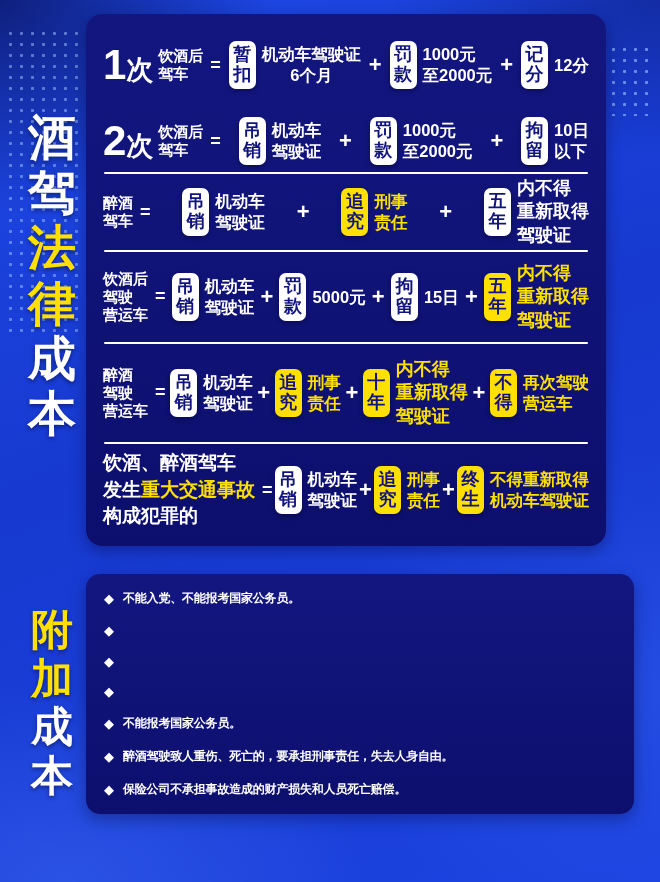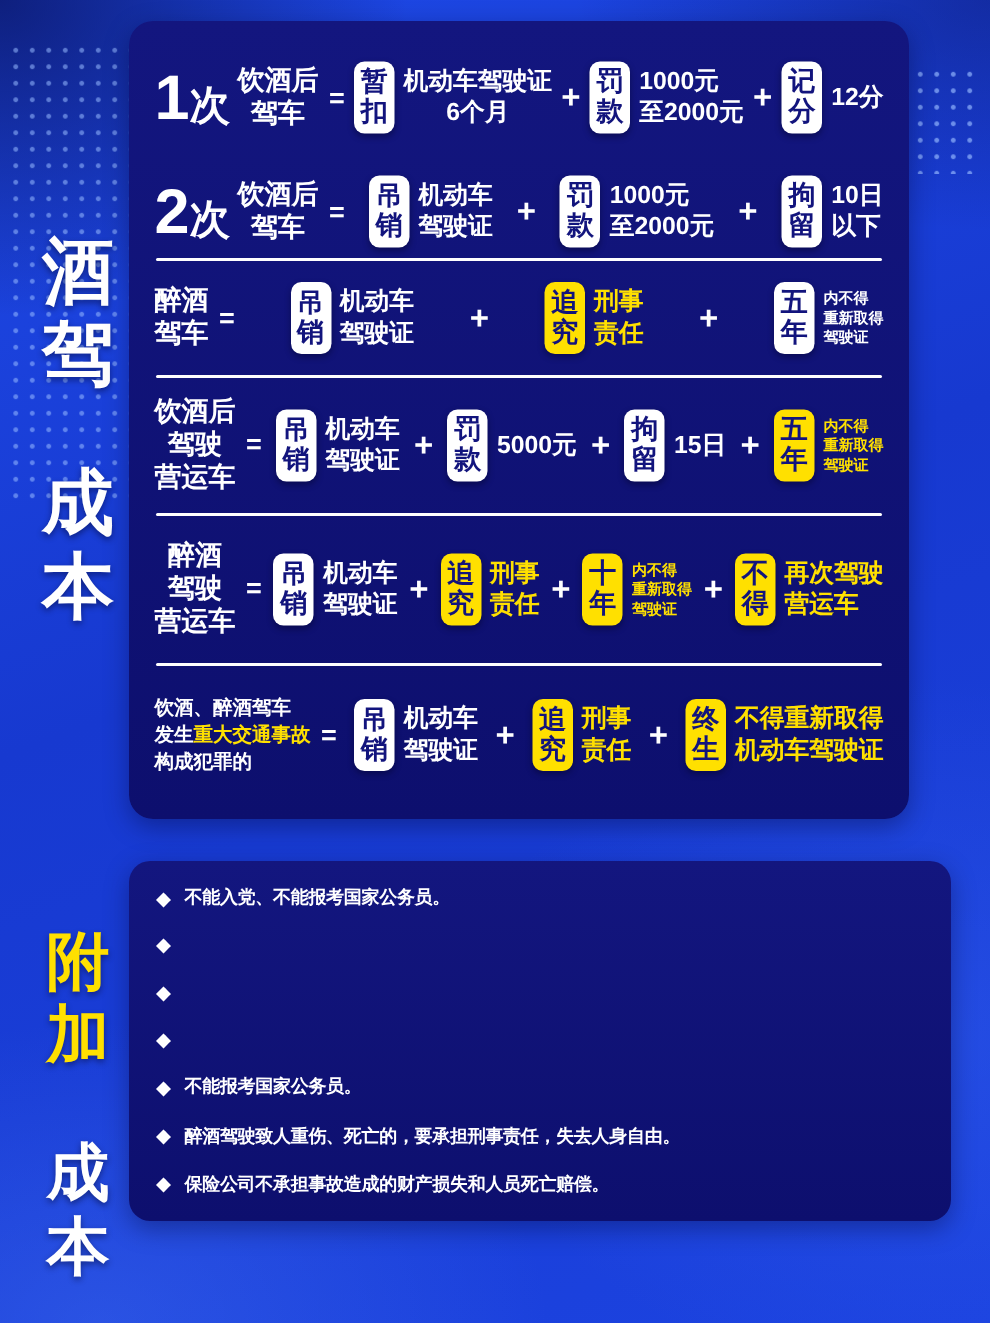--- a/index.html
+++ b/index.html
@@ -24,23 +24,23 @@
     pointer-events:none;
   }
   .dots-tl { left:5px; top:28px; width:86px; height:310px; opacity:.75; }
   .dots-r  { right:8px; top:44px; width:44px; height:72px; opacity:.9; }
 
   
   .vtitle {
     position:absolute; display:flex; flex-direction:column; align-items:center;
     font-weight:900; text-shadow:0 2px 4px rgba(0,0,30,.45);
   }
-  .vtitle span { display:block; width:1em; word-break:break-all; text-align:center;margin-top:44px; }
+  .vtitle span { display:block; width:1em; word-break:break-all; text-align:center; }
   .title-main { left:14px; top:110px; width:76px; font-size:48px; line-height:1.15; }
-  .title-sub  { left:16px; top:573px; width:72px; font-size:42px; line-height:1.16; }
+  .title-sub  { left:16px; top:606px; width:72px; font-size:42px; line-height:1.16; }
   .c-w { color:#ffffff; }
   .c-y { color:#ffe000;text-align:right; }
 
   
   .panel {
     position:absolute; background:linear-gradient(180deg,#13167f 0%, #0d0f6e 100%);
     box-shadow:0 5px 16px rgba(0,0,40,.35);
   }
   .main-panel {
     left:86px; top:14px; width:520px; height:532px; border-radius:16px;
@@ -59,58 +59,59 @@
   .r4 { height:90px; } .r5 { height:98px; } .r6 { flex:1; }
 
   .head { display:flex; align-items:center; gap:5px; }
   .grp  { display:flex; align-items:center; gap:6px; }
 
   .prefix { display:flex; align-items:baseline; color:#fff; font-weight:900; line-height:1; }
   .pnum  { font-size:42px; }
   .punit { font-size:27px; }
 
   .lbl {
-    color:#fff; font-weight:900; font-size:18px; line-height:1.22;
-    white-space:pre-line; text-align:center;
-  }
-  .lbl6 { font-size:13px; line-height:1.4; text-align:left; white-space:pre-line; font-weight:900; }
+    color:#fff; font-weight:900; font-size:15px; line-height:1.22;
+    white-space:pre-line; text-align:left;
+  }
+  .lbl6 { font-size:19px; line-height:1.4; text-align:left; white-space:pre-line; font-weight:900; }
 
   .eq   { color:#fff; font-weight:900; font-size:18px; margin-left:2px; }
   .plus { color:#fff; font-weight:900; font-size:22px; line-height:1; }
 
   .badge {
     flex:none; background:#ffffff; color:#12147d; font-weight:900; font-size:18px;
     line-height:1.1; border-radius:7px; padding:4px 4px; min-width:27px;
     text-align:center; white-space:pre-line;
     box-shadow:0 2px 4px rgba(0,0,30,.4);
   }
   .badge.y { background:#ffe000; }
 
   .txt {
     color:#fff; font-weight:900; font-size:16.5px; line-height:1.25; white-space:pre-line;
   }
   .txt.ctr { text-align:center; }
-  .txt.sm  { font-size:10px; line-height:1.3; }
+  .txt.sm  { font-size:18px; line-height:1.3; }
   .txt.y   { color:#ffe000; }
 
   
   .li { display:flex; align-items:center; gap:9px; white-space:nowrap; }
   .bullet { color:#ffffff; font-size:13px; flex:none; }
   .li-text { color:#ffffff; font-weight:900; font-size:12px; letter-spacing:-0.2px; }
 </style>
 </head>
 <body>
 
 <div class="stage">
 
   <div class="dots dots-tl"></div>
   <div class="dots dots-r"></div>
 
   <div class="vtitle title-main">
     <span class="c-w">酒驾</span>
+    <span class="c-y">法律</span>
     <span class="c-w">成本</span>
   </div>
 
   <div class="vtitle title-sub">
     <span class="c-y">附加</span>
     <span class="c-w">成本</span>
   </div>
 
   <div class="panel main-panel">
 

